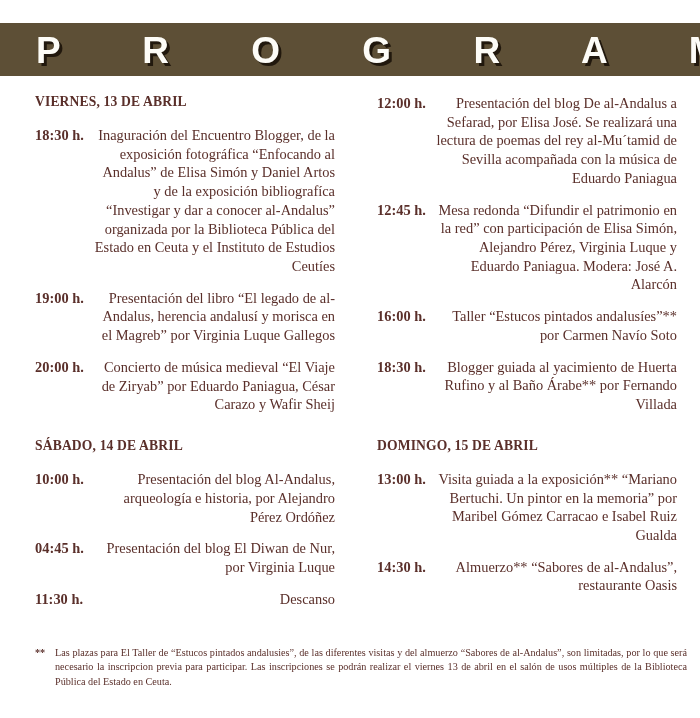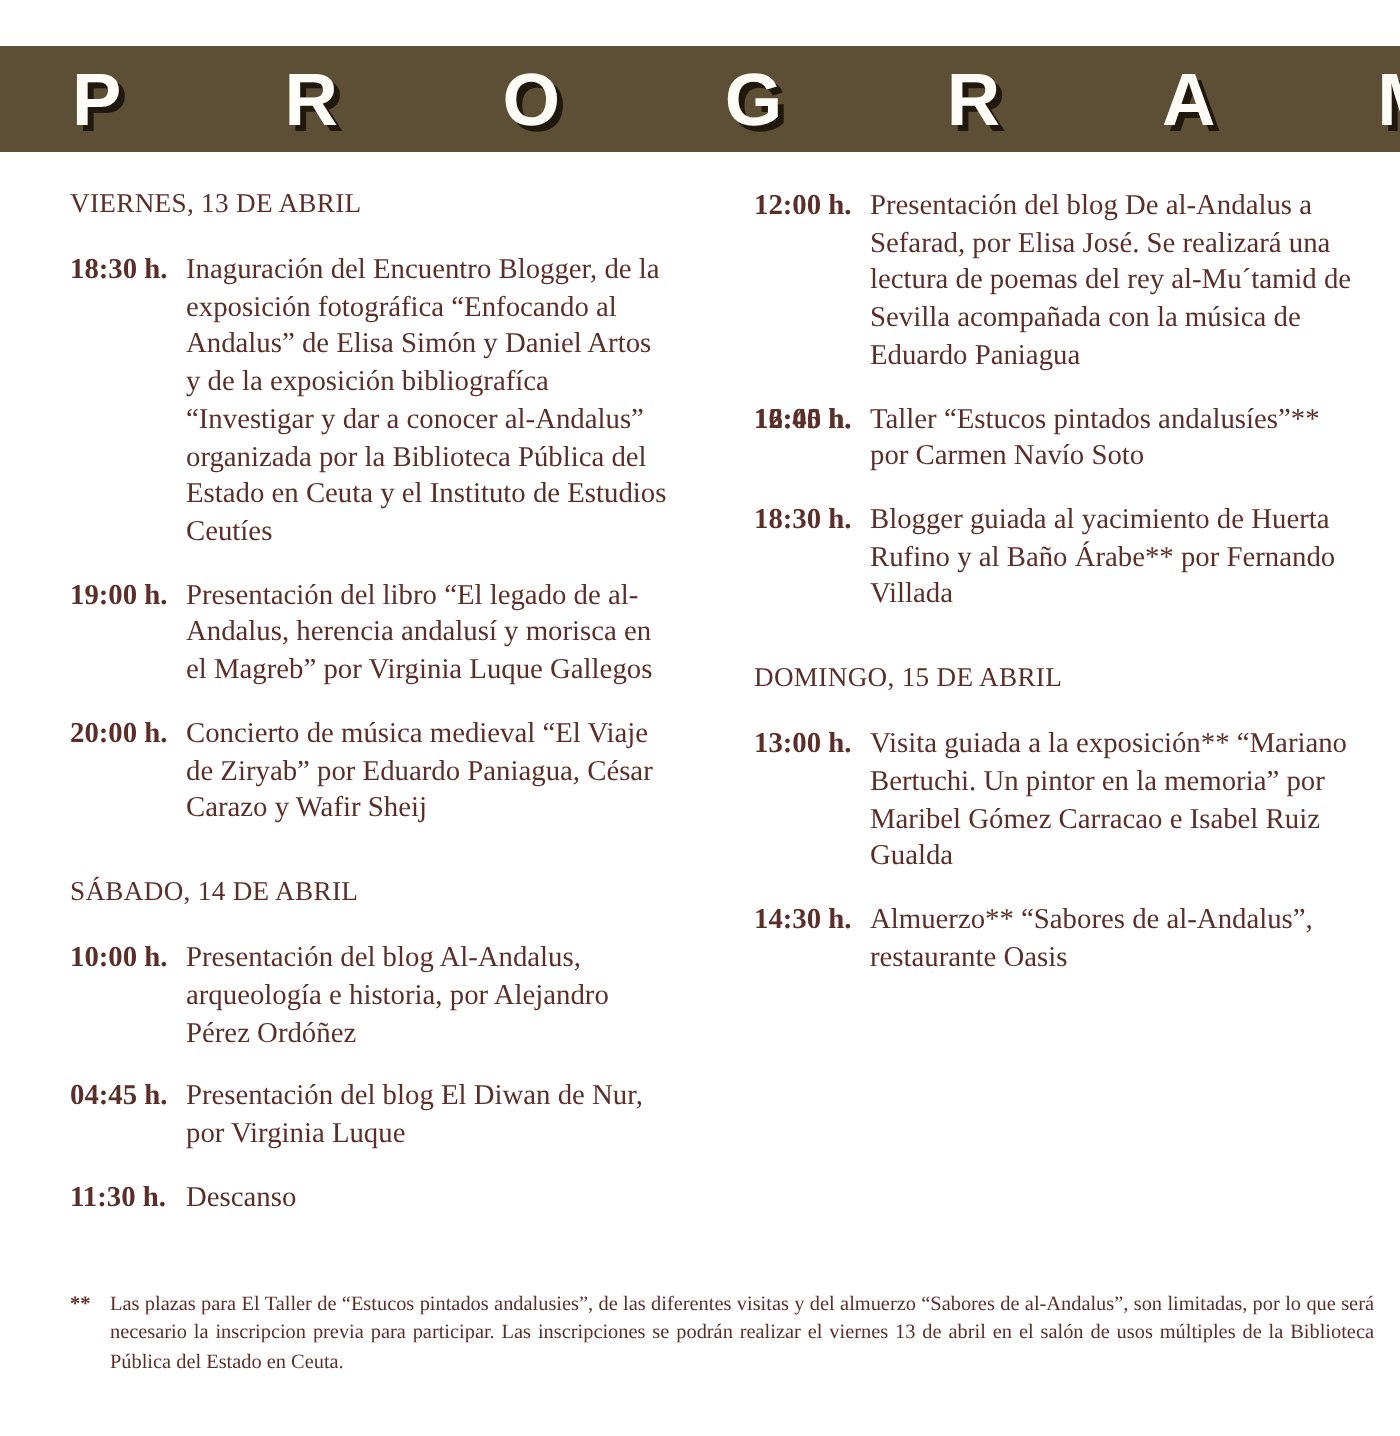--- a/index.html
+++ b/index.html
@@ -51,38 +51,38 @@
   }
   .col {
     position: absolute;
     top: 0;
     width: 300px;
   }
   .col-left  { left: 35px;  }
   .col-right { left: 377px; }
 
   .day-heading {
-    font-weight: normal;
+    font-weight: bold;
     font-size: 13.6px;
     letter-spacing: 0.15px;
     margin: 0 0 16px 0;
     white-space: nowrap;
   }
   .col-left .day-heading.second,
   .col-right .day-heading.second {
     margin-top: 24px;
   }
 
   .entry {
     position: relative;
     padding-left: 58px;
     margin-bottom: 13px;
     font-size: 14.4px;
     line-height: 1.30;
-    text-align: left;
+    text-align: right;
   }
   .entry .time {
     position: absolute;
     left: 0;
     top: 0;
     font-weight: bold;
     white-space: nowrap;
   }
   .entry .etext {
     display: block;
@@ -150,20 +150,21 @@
   </div>
 
   <div class="col col-right">
 
     <div class="entry">
       <span class="time">12:00 h.</span>
       <span class="etext">Presentación del blog De al-Andalus a Sefarad, por Elisa José. Se realizará una lectura de poemas del rey al-Mu´tamid de Sevilla acompañada con la música de Eduardo Paniagua</span>
     </div>
     <div class="entry">
       <span class="time">12:45 h.</span>
+      <span class="etext">Mesa redonda “Difundir el patrimonio en la red” con participación de Elisa Simón, Alejandro Pérez, Virginia Luque y Eduardo Paniagua. Modera: José A. Alarcón</span>
     </div>
     <div class="entry">
       <span class="time">16:00 h.</span>
       <span class="etext">Taller “Estucos pintados andalusíes”** por Carmen Navío Soto</span>
     </div>
     <div class="entry">
       <span class="time">18:30 h.</span>
       <span class="etext">Blogger guiada al yacimiento de Huerta Rufino y al Baño Árabe** por Fernando Villada</span>
     </div>
 

